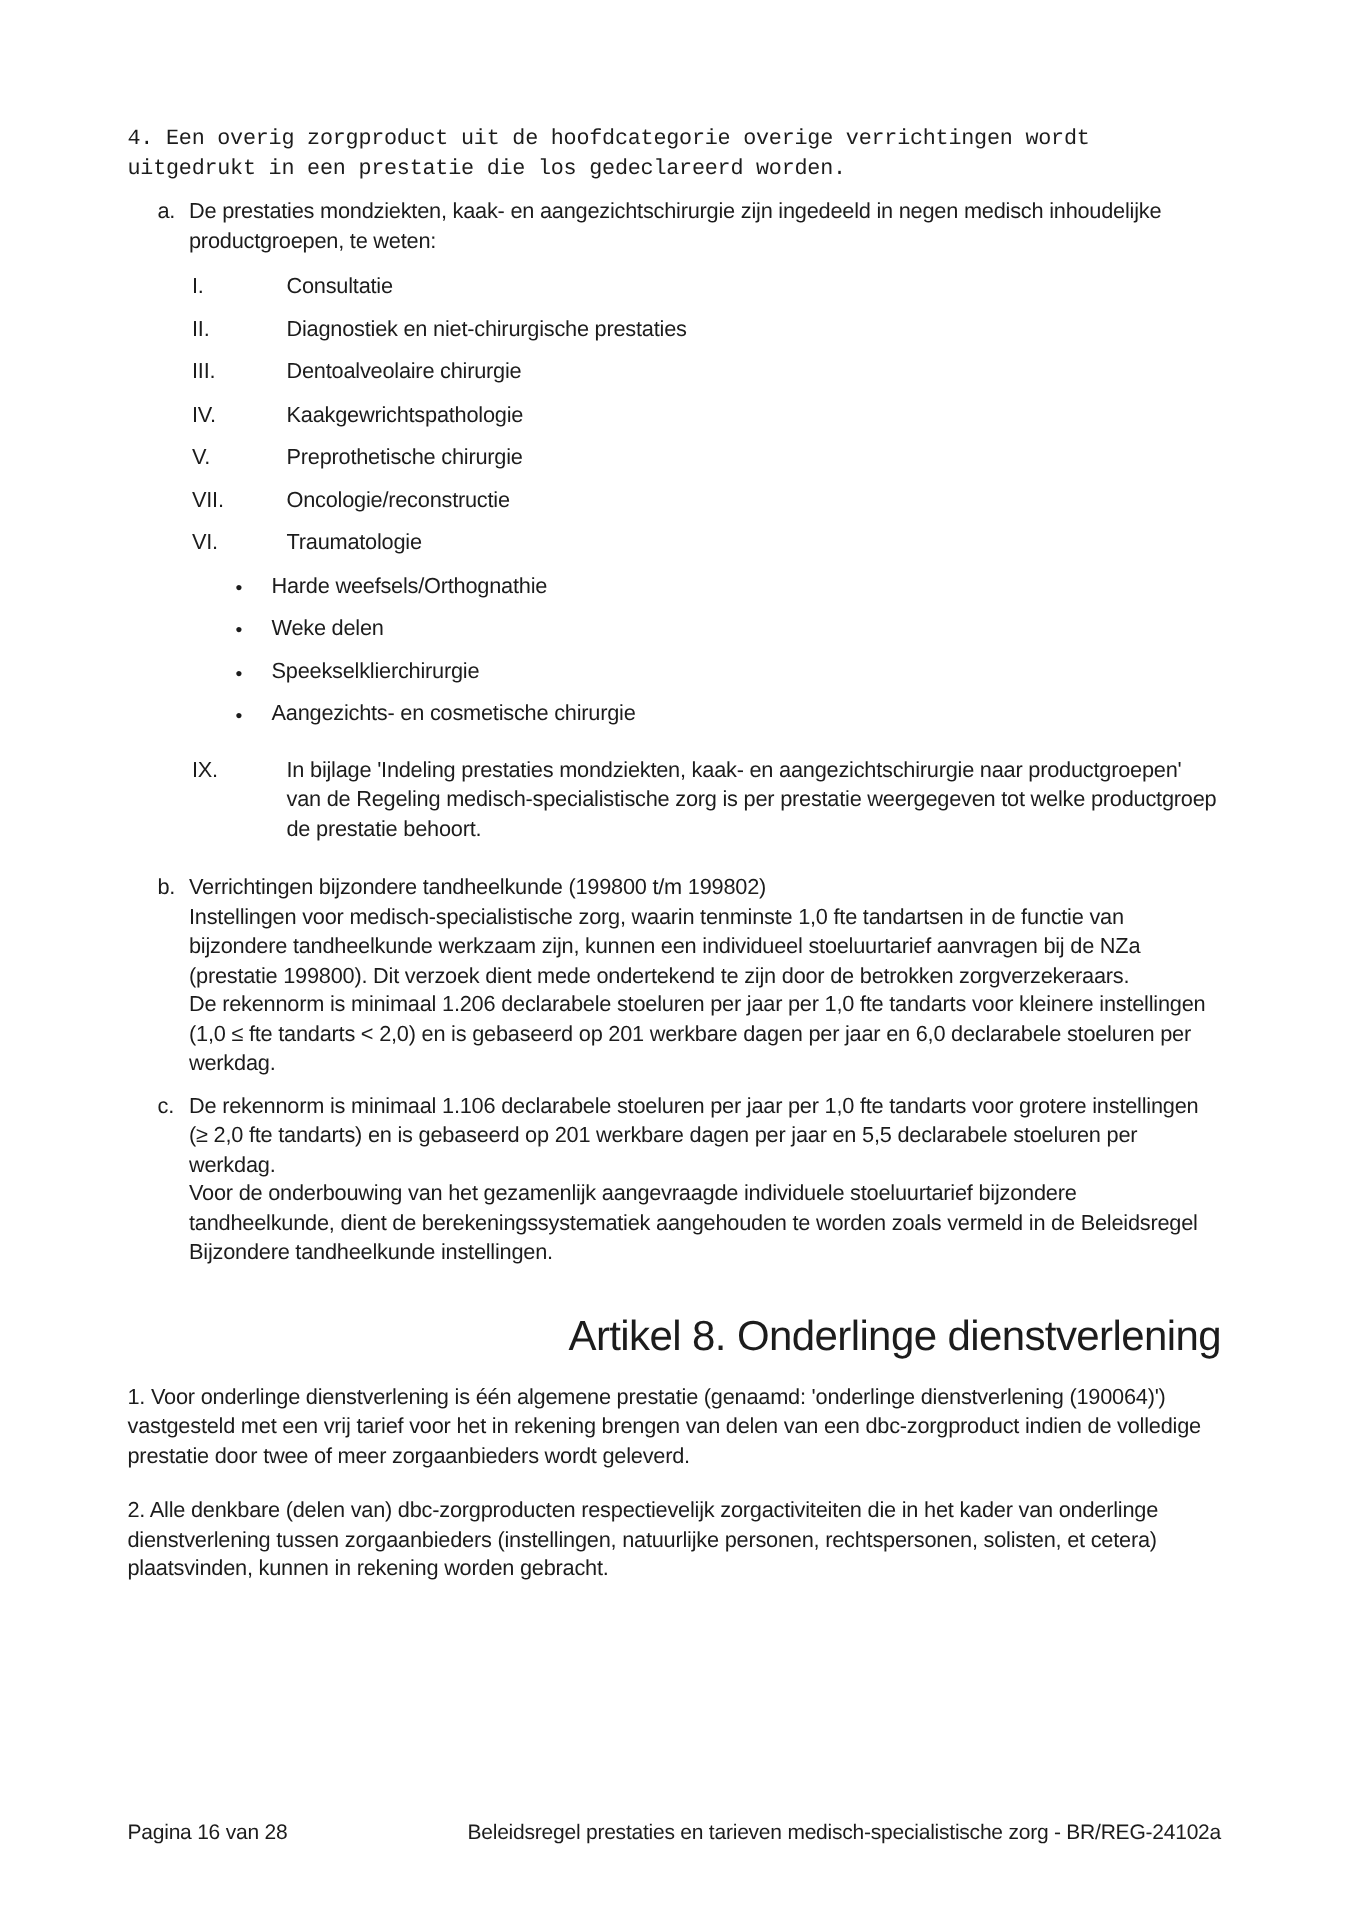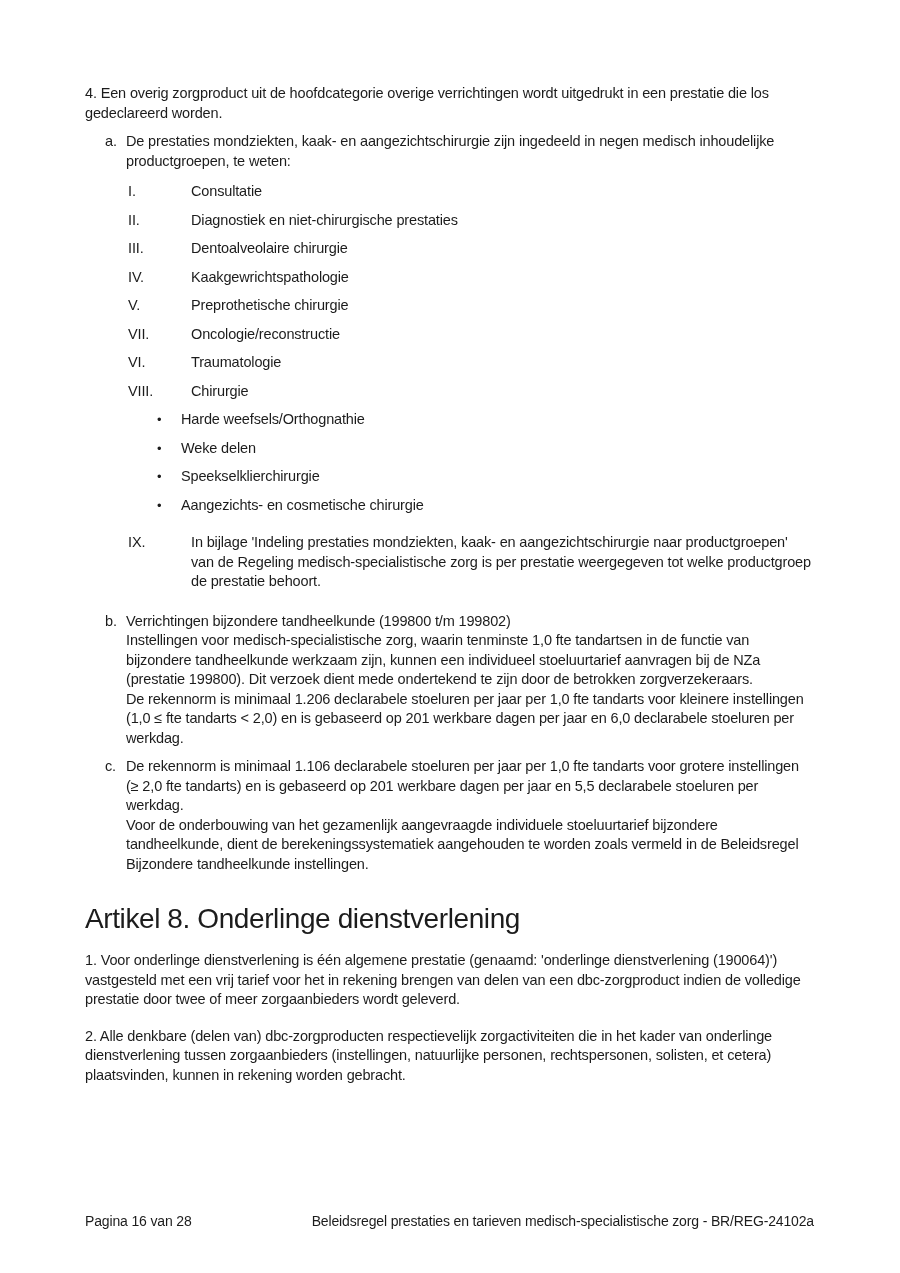--- a/index.html
+++ b/index.html
@@ -20,21 +20,21 @@
     letter-spacing: -0.15px;
   }
   .content {
     position: absolute;
     left: 85px;
     top: 84px;
     width: 729px;
   }
   p { margin: 0; }
 
-  .para-4 { margin-bottom: 9px; }
+  .para-4 { margin-bottom: 9px; font-family: Liberation Mono, monospace; }
 
   
   .li-letter {
     display: flex;
     margin-left: 20px;
   }
   .marker-letter {
     flex: 0 0 21px;
   }
   .li-letter .body { flex: 1; min-width: 0; }
@@ -69,20 +69,21 @@
 
   .block { display: block; }
 
   h1.article-heading {
     margin: 27px 0 14px 0;
     font-size: 28px;
     line-height: 36px;
     font-weight: 400;
     letter-spacing: -0.4px;
     color: #1c1c1c;
+    text-align: right;
   }
 
   .para-1 { margin-bottom: 17px; }
   .para-2 { margin-bottom: 0; }
 
   .footer {
     position: absolute;
     left: 85px;
     top: 1212px;
     width: 729px;
@@ -127,24 +128,20 @@
         <span class="marker-roman">V.</span>
         <div class="body">Preprothetische chirurgie</div>
       </div>
       <div class="li-roman">
         <span class="marker-roman">VII.</span>
         <div class="body">Oncologie/reconstructie</div>
       </div>
       <div class="li-roman">
         <span class="marker-roman">VI.</span>
         <div class="body">Traumatologie</div>
-      </div>
-      <div class="li-roman">
-        <span class="marker-roman">VIII.</span>
-        <div class="body">Chirurgie</div>
       </div>
     </div>
 
     <div class="bullet-list">
       <div class="li-bullet">
         <span class="bullet-glyph">•</span>
         <div class="body">Harde weefsels/Orthognathie</div>
       </div>
       <div class="li-bullet">
         <span class="bullet-glyph">•</span>

